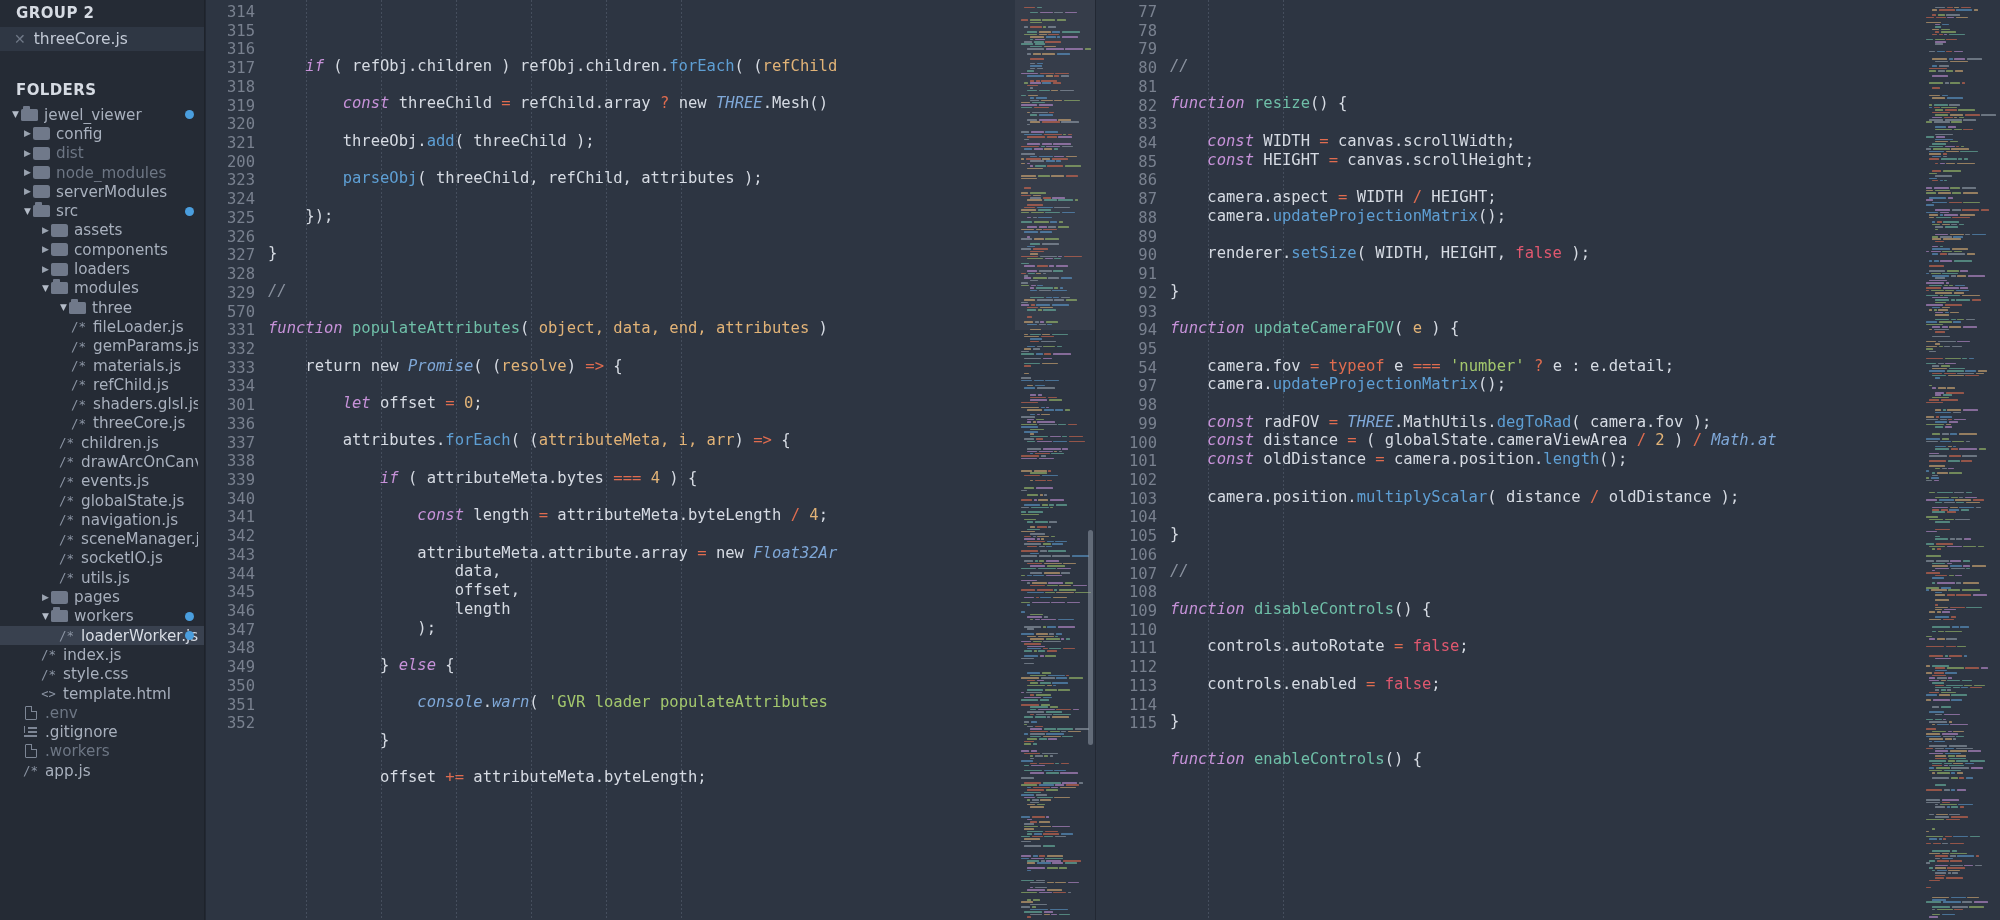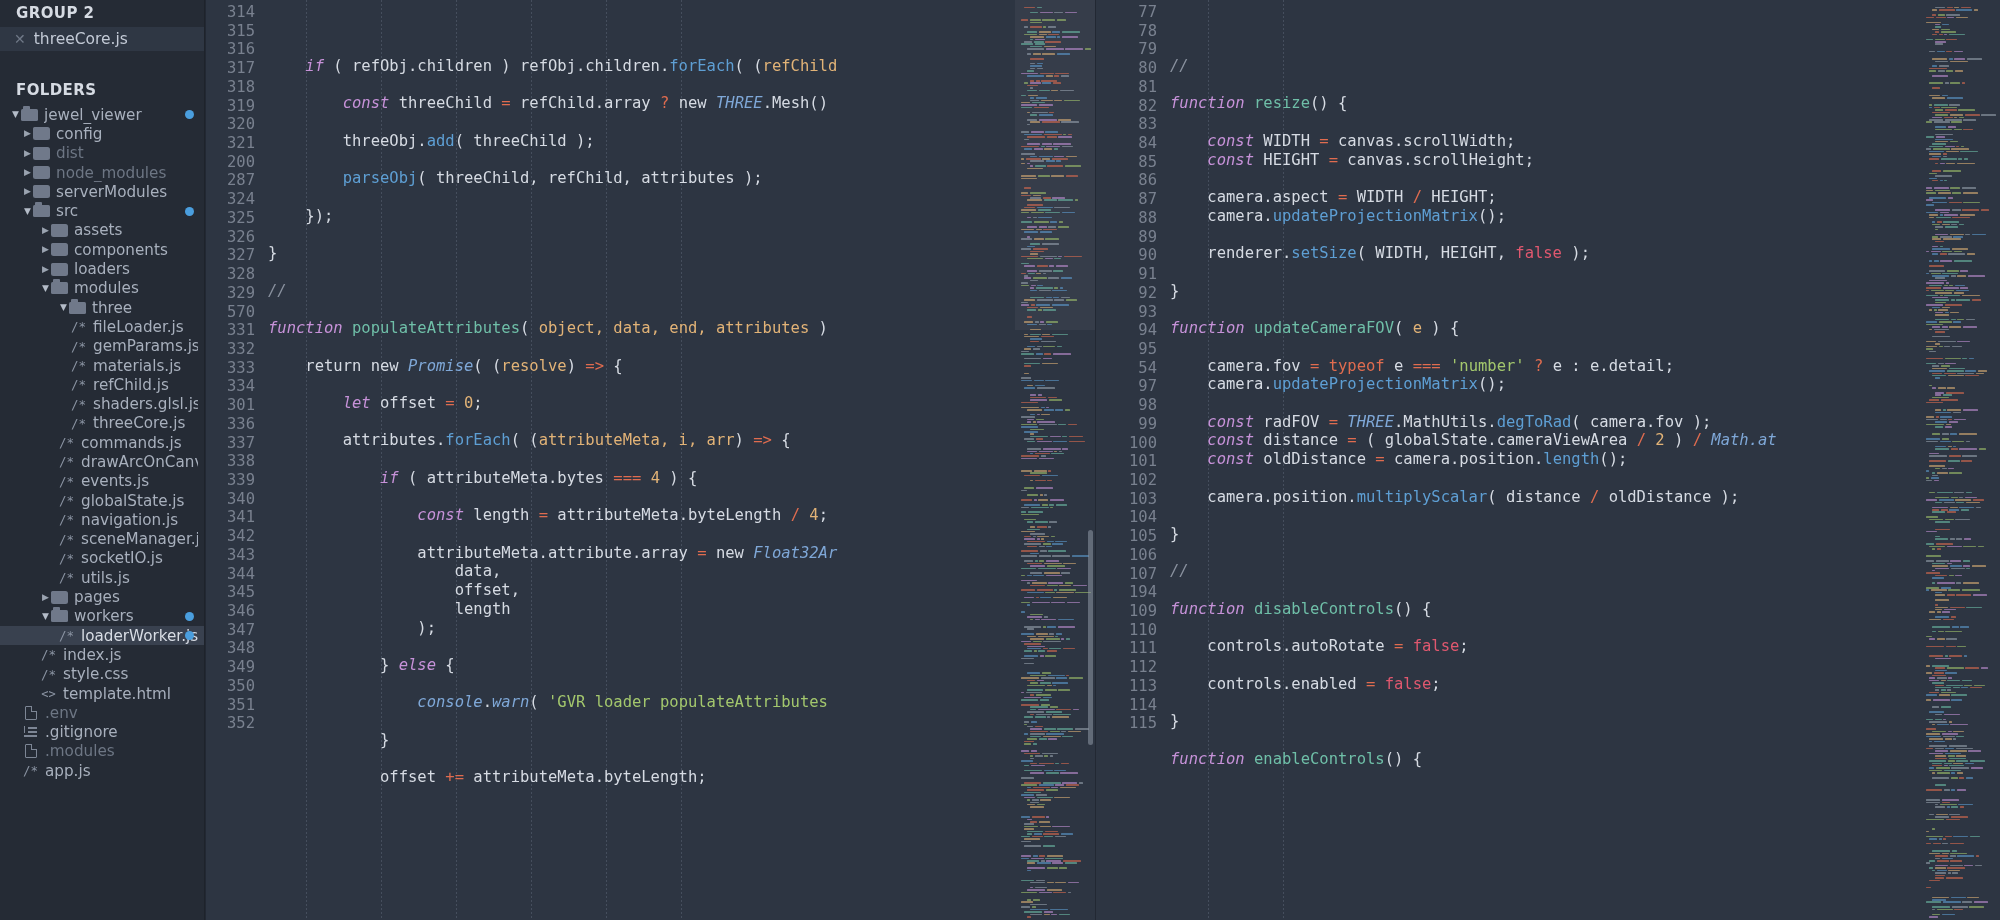--- a/index.html
+++ b/index.html
@@ -383,21 +383,21 @@
         <div class="sb-row ind4">
           <span class="js-ico">/*</span>
           <span class="sb-label">shaders.glsl.js</span>
         </div>
         <div class="sb-row ind4">
           <span class="js-ico">/*</span>
           <span class="sb-label">threeCore.js</span>
         </div>
         <div class="sb-row ind3">
           <span class="js-ico">/*</span>
-          <span class="sb-label">commands.js</span>
+          <span class="sb-label">children.js</span>
         </div>
         <div class="sb-row ind3">
           <span class="js-ico">/*</span>
           <span class="sb-label">drawArcOnCanvas.js</span>
         </div>
         <div class="sb-row ind3">
           <span class="js-ico">/*</span>
           <span class="sb-label">events.js</span>
         </div>
         <div class="sb-row ind3">
@@ -455,21 +455,21 @@
         <div class="sb-row ind1">
           <span class="lines-ico">
             <i></i>
             <i></i>
             <i></i>
           </span>
           <span class="sb-label">.gitignore</span>
         </div>
         <div class="sb-row ind1 dim">
           <span class="page-ico"></span>
-          <span class="sb-label">.modules</span>
+          <span class="sb-label">.workers</span>
         </div>
         <div class="sb-row ind1">
           <span class="js-ico">/*</span>
           <span class="sb-label">app.js</span>
         </div>
       </div>
   </div>
 
   <div class="editor-area">
 
@@ -477,21 +477,21 @@
       <div class="gutter" id="gutter-left">
           <div>314</div>
           <div>315</div>
           <div>316</div>
           <div>317</div>
           <div>318</div>
           <div>319</div>
           <div>320</div>
           <div>321</div>
           <div>200</div>
-          <div>287</div>
+          <div>323</div>
           <div>324</div>
           <div>325</div>
           <div>326</div>
           <div>327</div>
           <div>328</div>
           <div>329</div>
           <div>570</div>
           <div>331</div>
           <div>332</div>
           <div>333</div>
@@ -1886,21 +1886,21 @@
           <div>98</div>
           <div>99</div>
           <div>100</div>
           <div>101</div>
           <div>102</div>
           <div>103</div>
           <div>104</div>
           <div>105</div>
           <div>106</div>
           <div>107</div>
-          <div>194</div>
+          <div>108</div>
           <div>109</div>
           <div>110</div>
           <div>111</div>
           <div>112</div>
           <div>113</div>
           <div>114</div>
           <div>115</div>
         </div>
       <div class="code" id="code-right">
         <div class="guides">

